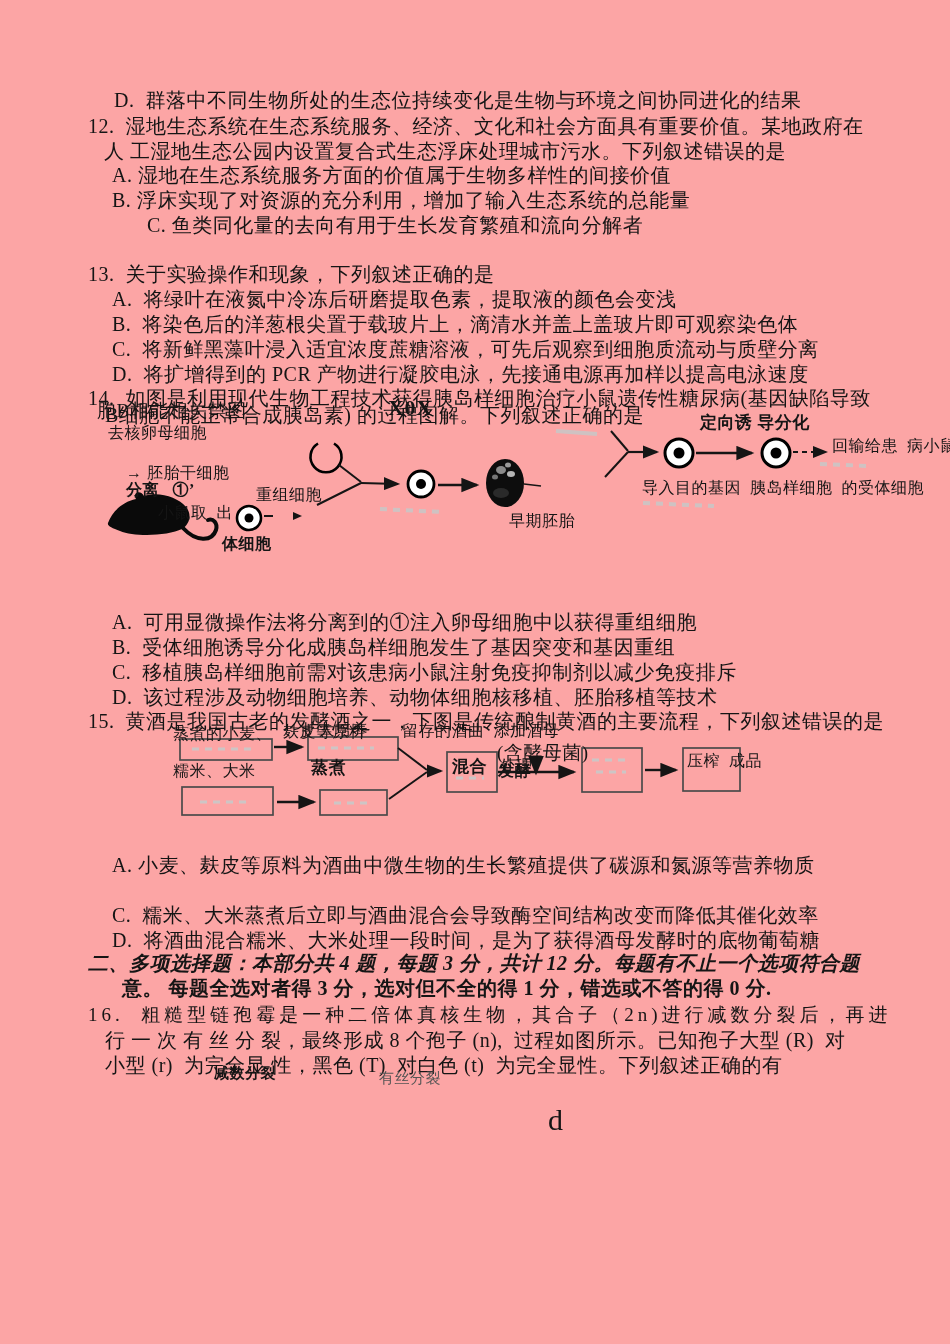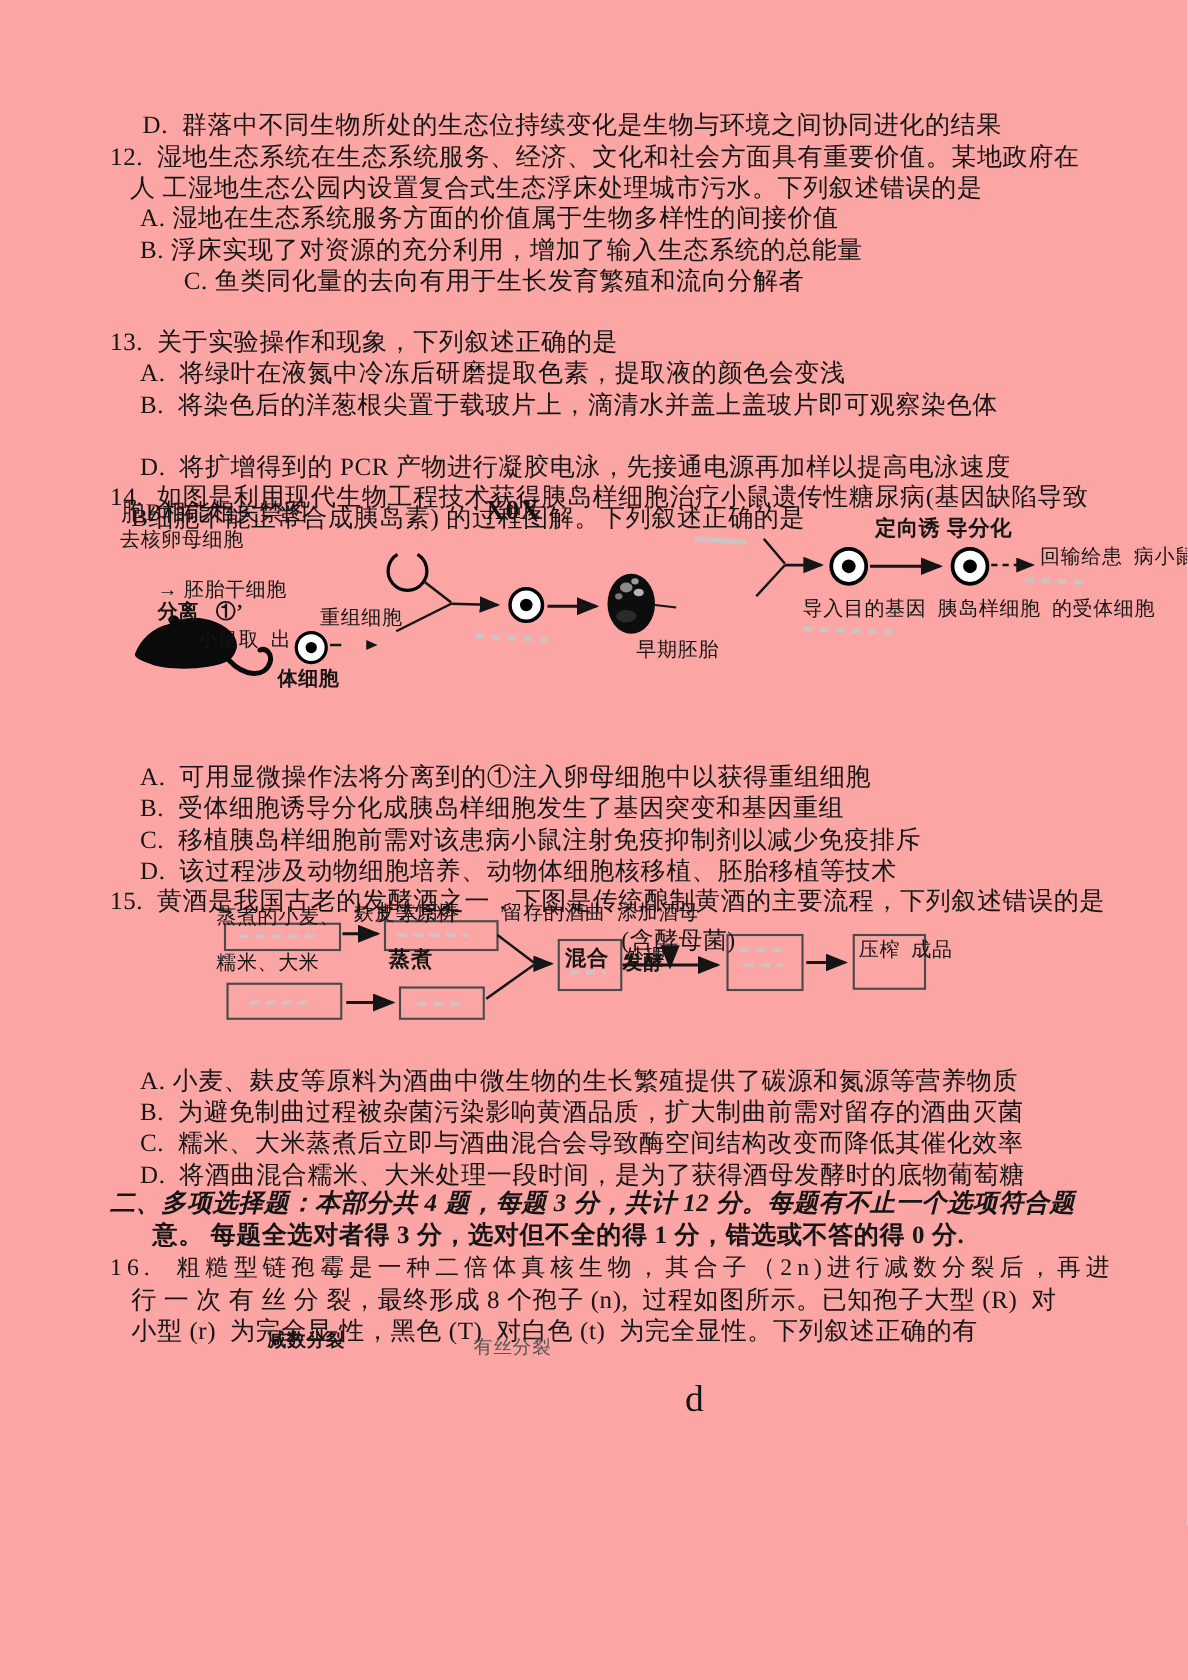--- a/index.html
+++ b/index.html
@@ -114,41 +114,41 @@
 
 <div class="t" style="left: 114px; top: 88px; font-size: 20px;">D.  群落中不同生物所处的生态位持续变化是生物与环境之间协同进化的结果</div>
     <div class="t" style="left: 88px; top: 114px; font-size: 20px;">12.  湿地生态系统在生态系统服务、经济、文化和社会方面具有重要价值。某地政府在</div>
     <div class="t" style="left: 104px; top: 139px; font-size: 20px;">人 工湿地生态公园内设置复合式生态浮床处理城市污水。下列叙述错误的是</div>
     <div class="t" style="left: 112px; top: 163px; font-size: 20px;">A. 湿地在生态系统服务方面的价值属于生物多样性的间接价值</div>
     <div class="t" style="left: 112px; top: 188px; font-size: 20px;">B. 浮床实现了对资源的充分利用，增加了输入生态系统的总能量</div>
     <div class="t" style="left: 112px; top: 213px; font-size: 20px; margin-left: 35px;">C. 鱼类同化量的去向有用于生长发育繁殖和流向分解者</div>
     <div class="t" style="left: 88px; top: 262px; font-size: 20px;">13.  关于实验操作和现象，下列叙述正确的是</div>
     <div class="t" style="left: 112px; top: 287px; font-size: 20px;">A.  将绿叶在液氮中冷冻后研磨提取色素，提取液的颜色会变浅</div>
     <div class="t" style="left: 112px; top: 312px; font-size: 20px;">B.  将染色后的洋葱根尖置于载玻片上，滴清水并盖上盖玻片即可观察染色体</div>
+    <div class="t" style="left: 112px; top: 337px; font-size: 20px;">C.  将新鲜黑藻叶浸入适宜浓度蔗糖溶液，可先后观察到细胞质流动与质壁分离</div>
     <div class="t" style="left: 112px; top: 362px; font-size: 20px;">D.  将扩增得到的 PCR 产物进行凝胶电泳，先接通电源再加样以提高电泳速度</div>
     <div class="t" style="left: 88px; top: 386px; font-size: 20px;">14.  如图是利用现代生物工程技术获得胰岛样细胞治疗小鼠遗传性糖尿病(基因缺陷导致</div>
     <div class="t" style="left: 105px; top: 403px; font-size: 20px;">B细胞不能正常合成胰岛素) 的过程图解。下列叙述正确的是</div>
     <div class="t" style="left: 97px; top: 399px; font-size: 19px;">胞B相能相关禁图</div>
     <div class="t b" style="left: 388px; top: 395px; font-size: 22px;">X0X</div>
     <div class="t" style="left: 112px; top: 610px; font-size: 20px;">A.  可用显微操作法将分离到的①注入卵母细胞中以获得重组细胞</div>
     <div class="t" style="left: 112px; top: 635px; font-size: 20px;">B.  受体细胞诱导分化成胰岛样细胞发生了基因突变和基因重组</div>
     <div class="t" style="left: 112px; top: 660px; font-size: 20px;">C.  移植胰岛样细胞前需对该患病小鼠注射免疫抑制剂以减少免疫排斥</div>
     <div class="t" style="left: 112px; top: 685px; font-size: 20px;">D.  该过程涉及动物细胞培养、动物体细胞核移植、胚胎移植等技术</div>
     <div class="t" style="left: 88px; top: 709px; font-size: 20px;">15.  黄酒是我国古老的发酵酒之一，下图是传统酿制黄酒的主要流程，下列叙述错误的是</div>
     <div class="t" style="left: 112px; top: 853px; font-size: 20px;">A. 小麦、麸皮等原料为酒曲中微生物的生长繁殖提供了碳源和氮源等营养物质</div>
-    <div class="t" style="left: 112px; top: 878px; font-size: 20px;">B.  为避免制曲过程被杂菌污染影响黄酒品质，扩大制曲前需对留存的酒曲灭菌</div>
     <div class="t" style="left: 112px; top: 903px; font-size: 20px;">C.  糯米、大米蒸煮后立即与酒曲混合会导致酶空间结构改变而降低其催化效率</div>
     <div class="t" style="left: 112px; top: 928px; font-size: 20px;">D.  将酒曲混合糯米、大米处理一段时间，是为了获得酒母发酵时的底物葡萄糖</div>
     <div class="t b" style="left: 88px; top: 951px; font-size: 20px; font-style: italic;">二、多项选择题：本部分共 4 题，每题 3 分，共计 12 分。每题有不止一个选项符合题</div>
     <div class="t b" style="left: 122px; top: 976px; font-size: 20px;">意。 每题全选对者得 3 分，选对但不全的得 1 分，错选或不答的得 0 分.</div>
     <div class="t" style="left: 88px; top: 1003px; font-size: 19px; letter-spacing: 4px;">16.  粗糙型链孢霉是一种二倍体真核生物，其合子（2n)进行减数分裂后，再进</div>
     <div class="t" style="left: 105px; top: 1028px; font-size: 20px;">行 一 次 有 丝 分 裂，最终形成 8 个孢子 (n),  过程如图所示。已知孢子大型 (R)  对</div>
     <div class="t" style="left: 105px; top: 1053px; font-size: 20px;">小型 (r)  为完全显 性，黑色 (T)  对白色 (t)  为完全显性。下列叙述正确的有</div>
     <div class="t" style="left: 548px; top: 1102px; font-size: 30px;">d</div>
-    <div class="t" style="left: 96px; top: 423px; font-size: 16px;">去核卵母细胞</div>
+    <div class="t" style="left: 108px; top: 423px; font-size: 16px;">去核卵母细胞</div>
     <div class="t b" style="left: 700px; top: 413px; font-size: 17px;">定向诱 导分化</div>
     <div class="t" style="left: 832px; top: 436px; font-size: 16px;">回输给患  病小鼠</div>
     <div class="t" style="left: 126px; top: 463px; font-size: 16px;">→ 胚胎干细胞</div>
     <div class="t b" style="left: 126px; top: 480px; font-size: 16px;">分离   ①’</div>
     <div class="t" style="left: 256px; top: 485px; font-size: 16px;">重组细胞</div>
     <div class="t" style="left: 642px; top: 478px; font-size: 16px;">导入目的基因  胰岛样细胞  的受体细胞</div>
     <div class="t" style="left: 158px; top: 503px; font-size: 16px;">小鼠取  出</div>
     <div class="t b" style="left: 222px; top: 534px; font-size: 16px;">体细胞</div>
     <div class="t" style="left: 474px; top: 511px; font-size: 16px; margin-left: 35px;">早期胚胎</div>
     <div class="t" style="left: 173px; top: 724px; font-size: 16px;">蒸煮的小麦、</div>

